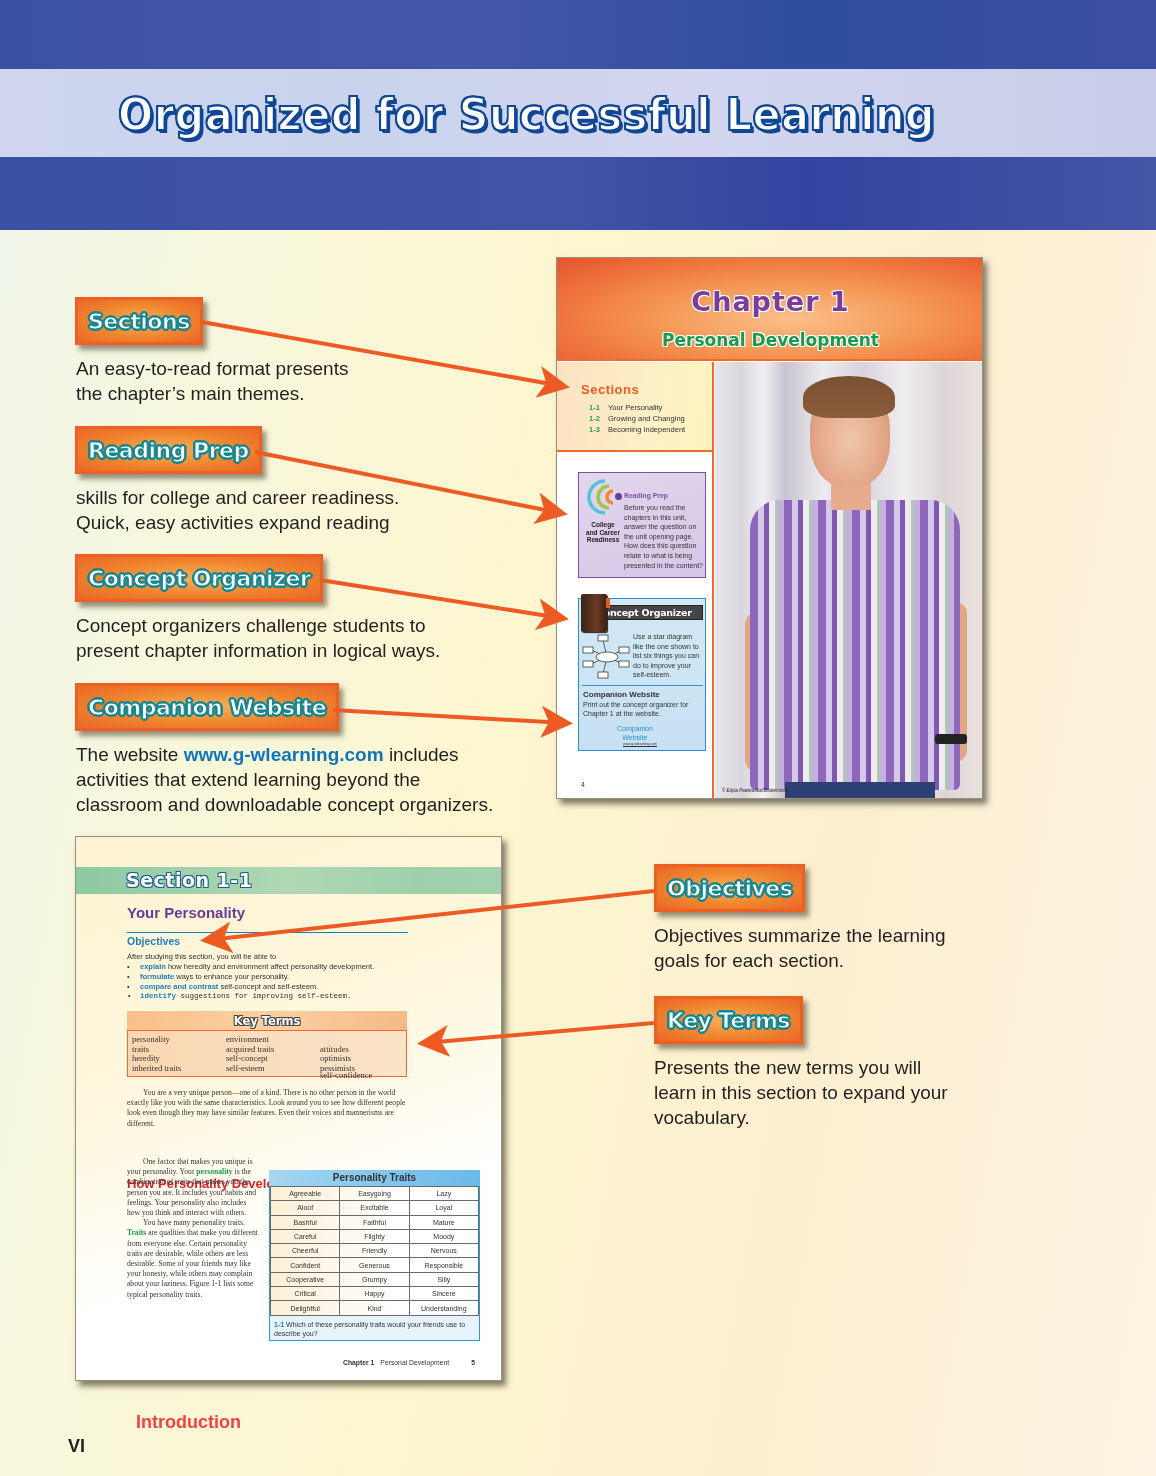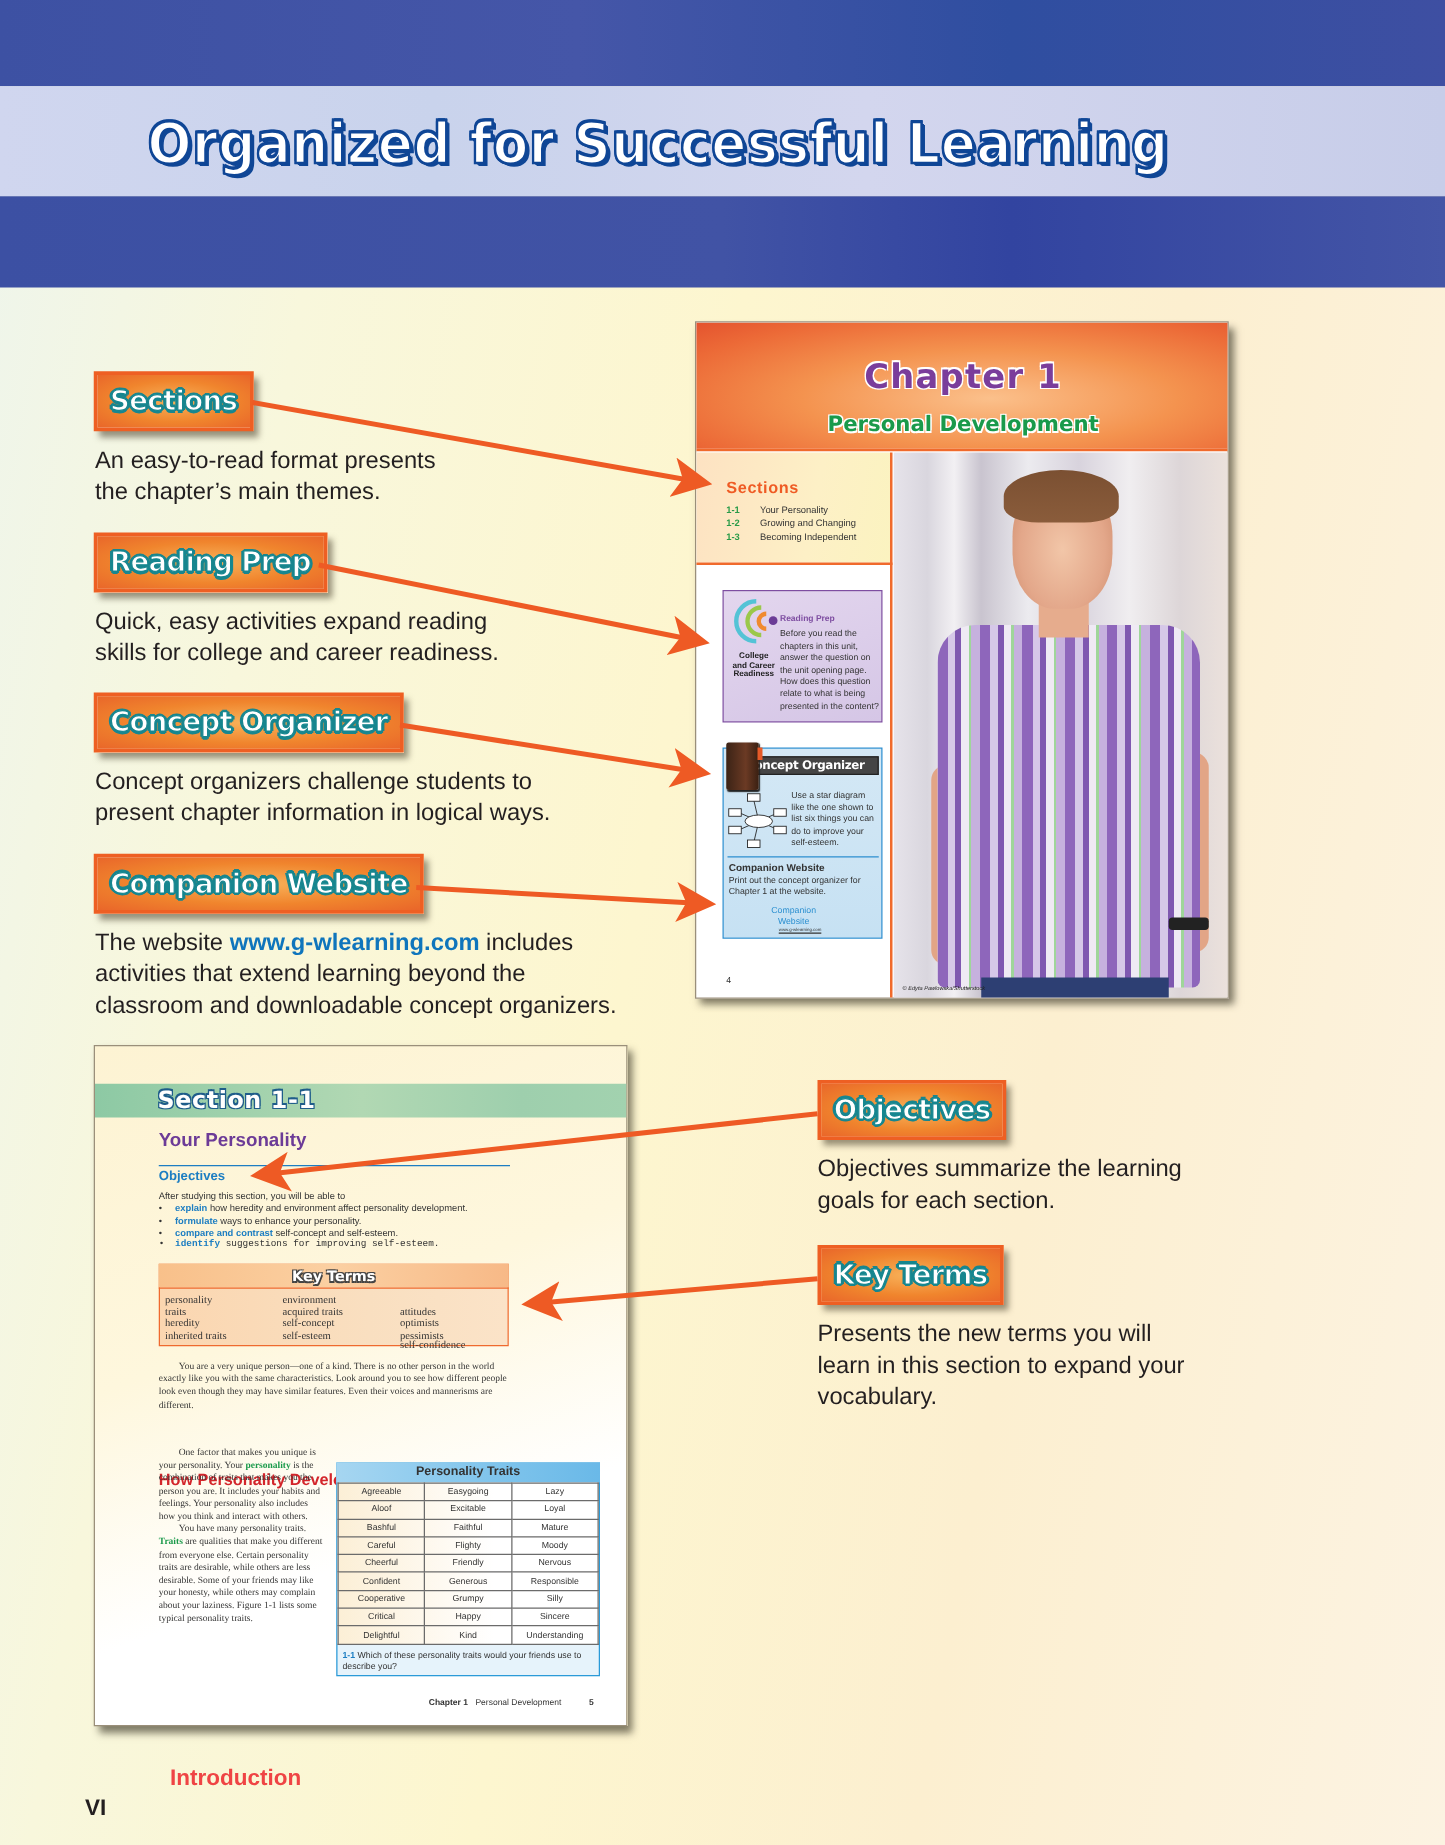--- a/index.html
+++ b/index.html
@@ -63,21 +63,21 @@
     left:0; top:72px; width:427px; text-align:center; font-family:"DejaVu Sans",sans-serif;
     font-size:17px; font-weight:bold; color:#1a9a4b;
     text-shadow: 1px 1px 0 #fff, -1px -1px 0 #fff, 1px -1px 0 #fff, -1px 1px 0 #fff;
   }
   .chap-sections-box {
     left:0; top:104px; width:157px; height:90px;
     background: linear-gradient(100deg, #fde2c2 0%, #fdf0c6 60%, #fbf3c0 100%);
     border-bottom:2px solid #f06a2c; border-right:2px solid #f06a2c;
   }
   .chap-sections-title { left:24px; top:124px; font-size:13px; font-weight:bold; color:#ef5b24; letter-spacing:0.5px; }
-  .chap-sec-row { position:absolute; left:24px; font-size:7.5px; color:#333; }
+  .chap-sec-row { position:absolute; left:24px; font-size:7.5px; color:#333;text-align:center; }
   .chap-sec-row .num { color:#2a9b49; font-weight:bold; display:inline-block; width:27px; }
   .chap-left-col { left:0; top:194px; width:157px; height:348px; border-right:2px solid #f06a2c; }
 
   .rp-box {
     left:21px; top:214px; width:128px; height:106px;
     background: linear-gradient(160deg,#e3d6ee 0%,#d5c6e6 100%);
     border:1.5px solid #7e4ea1;
   }
   .rp-arcs { left:4px; top:4px; width:40px; height:40px; }
   .rp-ccr { left:2px; top:48px; width:44px; font-size:6.5px; font-weight:bold; text-align:center; color:#222; line-height:7.5px; }
@@ -195,22 +195,22 @@
   </div>
 <div class="desc" style="left:76px;top:356px;">
   <div>An easy-to-read format presents</div>
   <div>the chapter’s main themes.</div>
 </div>
 
 <div class="callout" style="left:75px;top:426px;">
     <span>Reading Prep</span>
   </div>
 <div class="desc" style="left:76px;top:485px;">
+  <div>skills for college and career readiness.</div>
   <div>Quick, easy activities expand reading</div>
-  <div>skills for college and career readiness.</div>
 </div>
 
 <div class="callout" style="left:75px;top:554px;">
     <span>Concept Organizer</span>
   </div>
 <div class="desc" style="left:76px;top:613px;">
   <div>Concept organizers challenge students to</div>
   <div>present chapter information in logical ways.</div>
 </div>
 

